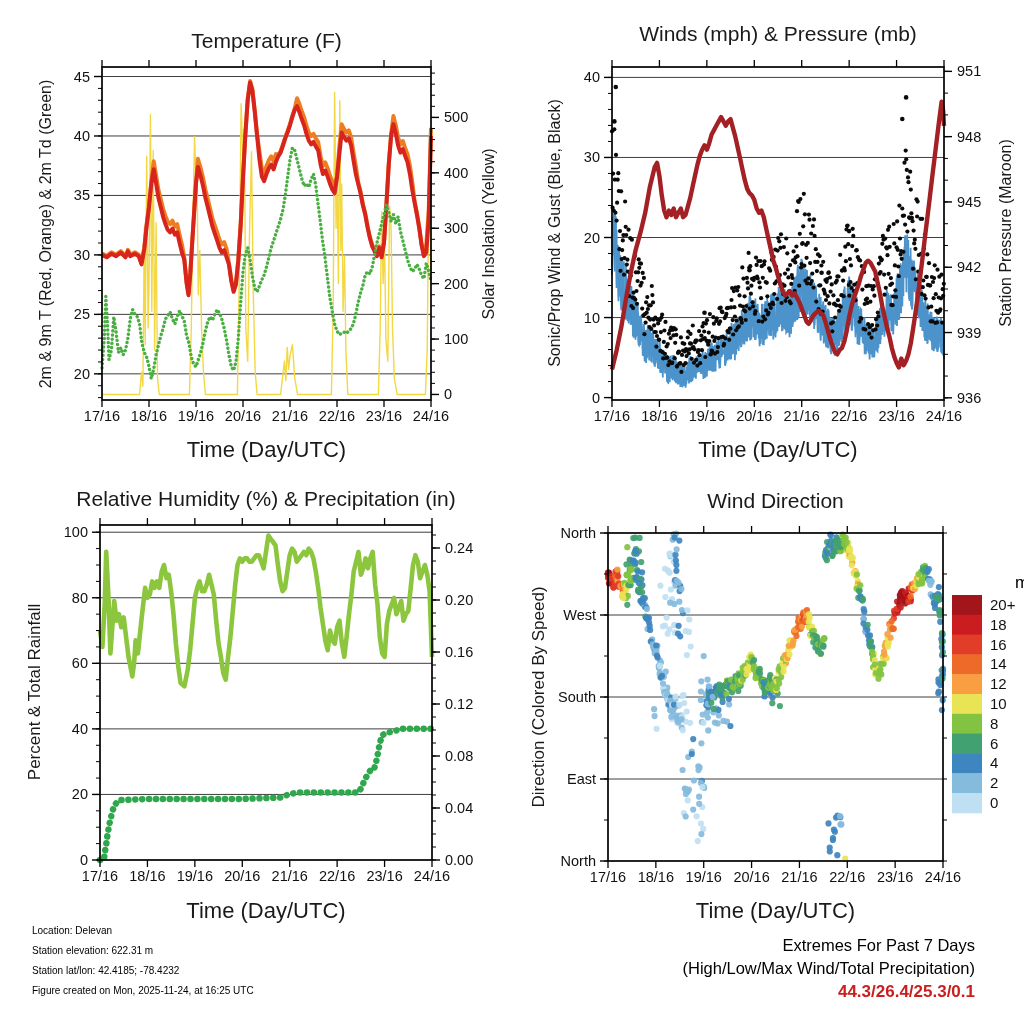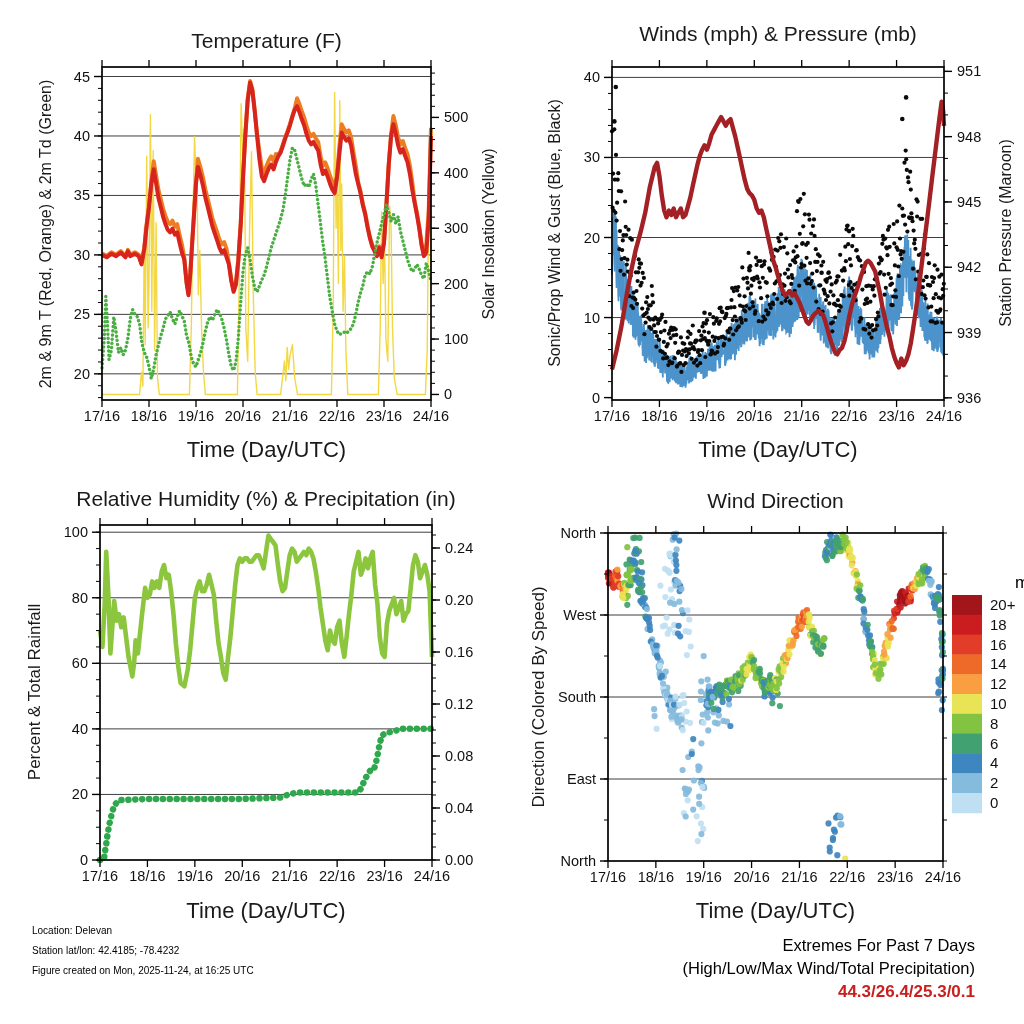--- a/index.html
+++ b/index.html
@@ -1893,20 +1893,21 @@
   <div class="vlab" style="left:489px;top:234px">Solar Insolation (Yellow)</div>
   <div class="vlab" style="left:555px;top:233px">Sonic/Prop Wind &amp; Gust (Blue, Black)</div>
   <div class="vlab" style="left:1006px;top:233px">Station Pressure (Maroon)</div>
   <div class="vlab" style="left:35px;top:692px;font-size:17px">Percent &amp; Total Rainfall</div>
   <div class="vlab" style="left:539px;top:697px;font-size:17px">Direction (Colored By Speed)</div>
 
   <div class="cb-label">mph</div>
 
   <div class="footerL">
     <div>Location: Delevan</div>
+    <div>Station elevation: 622.31 m</div>
     <div>Station lat/lon: 42.4185; -78.4232</div>
     <div>Figure created on Mon, 2025-11-24, at 16:25 UTC</div>
   </div>
 
   <div class="footerR">
     <div>Extremes For Past 7 Days</div>
     <div>(High/Low/Max Wind/Total Precipitation)</div>
     <div class="extreme-val">44.3/26.4/25.3/0.1</div>
   </div>
 

